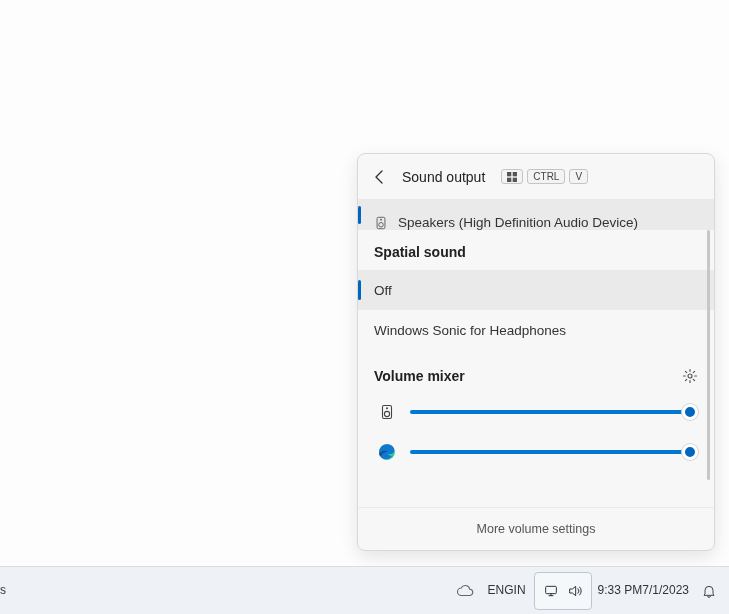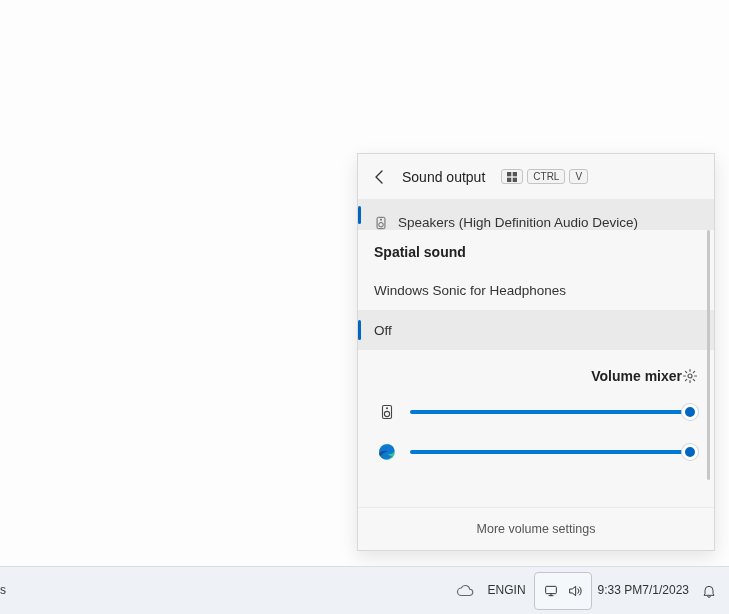--- a/index.html
+++ b/index.html
@@ -6,21 +6,21 @@
   html, body { width: 729px; height: 614px; overflow: hidden; background: #fdfdfd; }
   .desktop { position: relative; width: 729px; height: 614px; }
 
   
   .flyout {
     position: absolute;
     left: 357px; top: 153px;
     width: 358px; height: 398px;
     background: #f7f7f7;
     border: 1px solid #d8d8d8;
-    border-radius: 0;
+    border-radius: 8px;
     box-shadow: 0 6px 18px rgba(0,0,0,.10);
     display: flex; flex-direction: column;
     overflow: hidden;
   }
   .flyout-header {
     display: flex; align-items: center;
     height: 46px; padding: 0 12px; gap: 12px;
     border-bottom: 1px solid #eaeaea;
   }
   .back-btn { width: 20px; height: 20px; display:flex; align-items:center; justify-content:center; color:#333; cursor:pointer; }
@@ -58,21 +58,21 @@
     height: 40px; display:flex; align-items:center;
     padding-left: 16px; font-size: 13.5px; color:#333;
     cursor:pointer;
   }
   .opt-row.selected { background:#eaeaea; }
   .opt-row.selected .sel-mark {
     position:absolute; left:0; top:10px; bottom:10px; width:3px;
     background:#0067c0; border-radius:2px;
   }
 
-  .mixer-header { display:flex; align-items:center; padding: 18px 16px 8px; text-align: right; }
+  .mixer-header { display:flex; align-items:center; padding: 18px 16px 8px; }
   .mixer-header .section-title { padding:0; flex:1; }
   .gear { width:16px; height:16px; color:#555; cursor:pointer; }
 
   .mixer-row { display:flex; align-items:center; gap:14px; padding: 10px 22px 10px 20px; }
   .mixer-icon { width:18px; height:18px; display:flex; align-items:center; justify-content:center; }
   .slider { position:relative; flex:1; height:20px; }
   .track { position:absolute; left:0; right:0; top:50%; height:4px; transform:translateY(-50%); background:#0078d4; border-radius:2px; }
   .thumb { position:absolute; right:-6px; top:50%; width:16px; height:16px; transform:translateY(-50%); background:#0067c0; border:3px solid #fff; border-radius:50%; box-shadow:0 0 0 1px #cfd6dd; }
 
   .flyout-footer { border-top:1px solid #eaeaea; padding: 14px 16px; font-size: 12.5px; color:#555; cursor:pointer;text-align:center; }
@@ -133,26 +133,26 @@
                 <rect x="3.5" y="1.5" width="9" height="13" rx="1.5" fill="none" stroke="currentColor" stroke-width="1"></rect>
                 <circle cx="8" cy="10" r="2.6" fill="none" stroke="currentColor" stroke-width="1"></circle>
                 <circle cx="8" cy="4.2" r="1" fill="currentColor"></circle>
               </svg>
           </span>
           <span>Speakers (High Definition Audio Device)</span>
         </div>
 
         <div class="section-title">Spatial sound</div>
 
-        <div class="opt-row">
-          <span>Windows Sonic for Headphones</span>
-        </div>
         <div class="opt-row selected">
           <span class="sel-mark"></span>
           <span>Off</span>
+        </div>
+        <div class="opt-row">
+          <span>Windows Sonic for Headphones</span>
         </div>
 
         <div class="mixer-header">
           <div class="section-title">Volume mixer</div>
           <div class="gear">
             <svg viewBox="0 0 16 16" width="16" height="16">
                 <circle cx="8" cy="8" r="2" fill="none" stroke="currentColor" stroke-width="1.2"></circle>
                 <path d="M8 1.5v1.8M8 12.7v1.8M1.5 8h1.8M12.7 8h1.8M3.4 3.4l1.3 1.3M11.3 11.3l1.3 1.3M12.6 3.4l-1.3 1.3M4.7 11.3l-1.3 1.3" stroke="currentColor" stroke-width="1.2" stroke-linecap="round"></path>
               </svg>
           </div>

